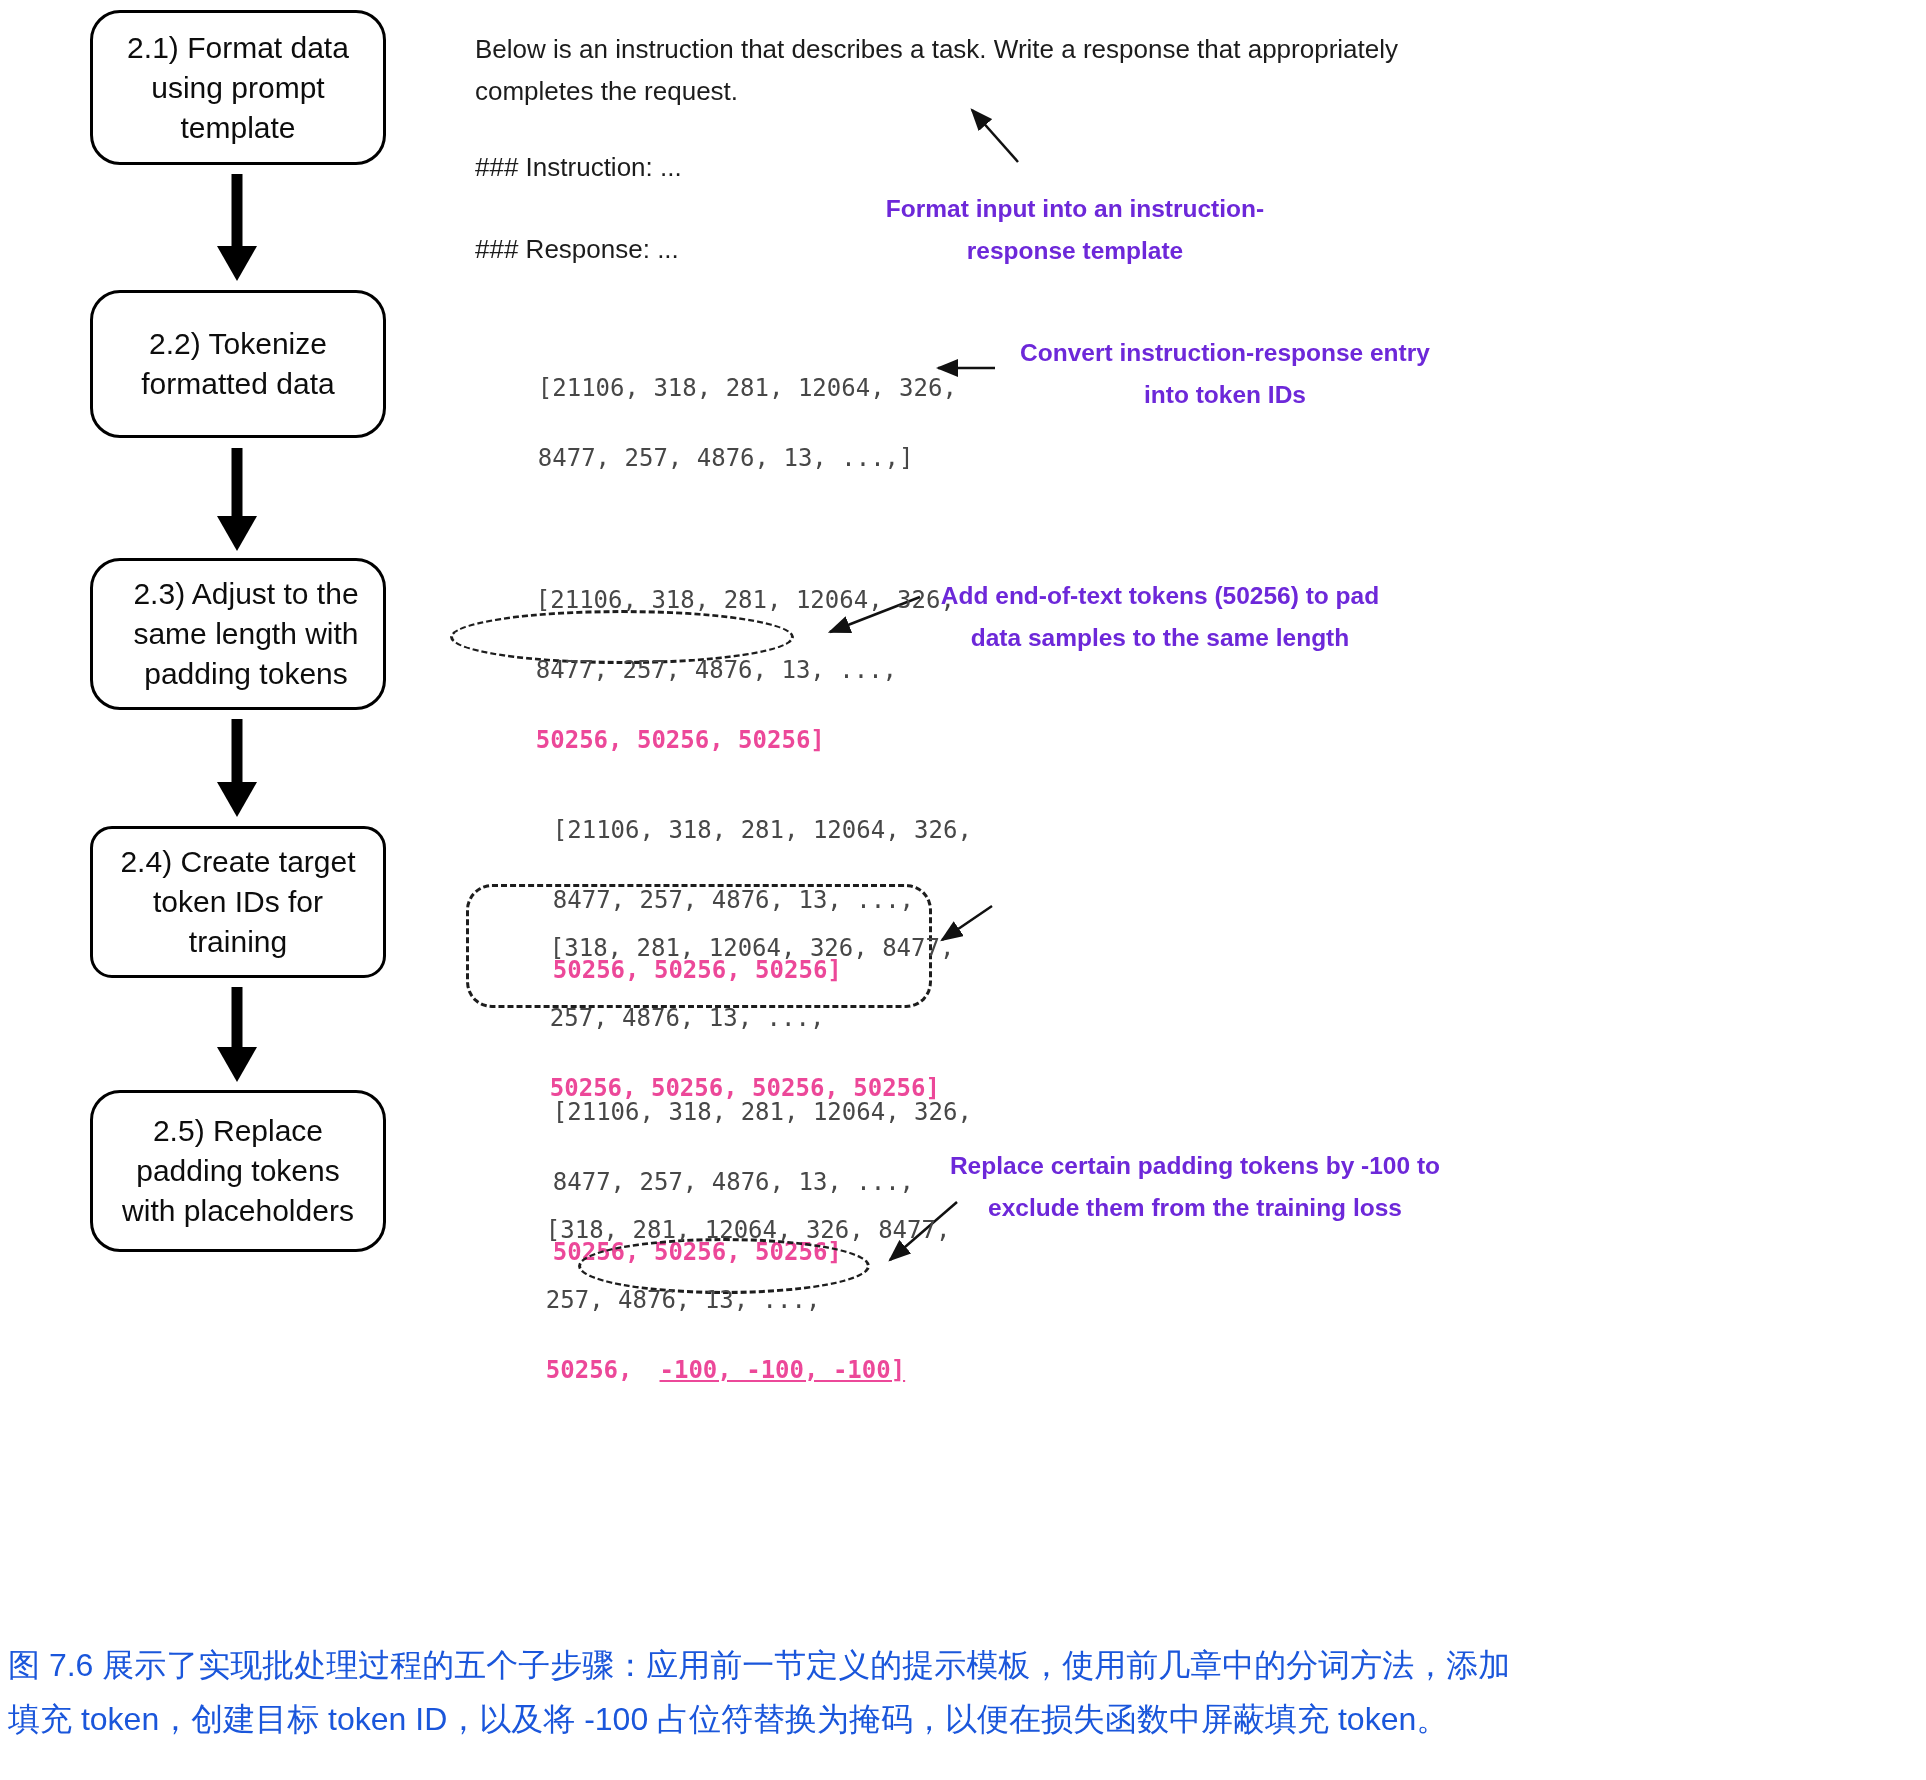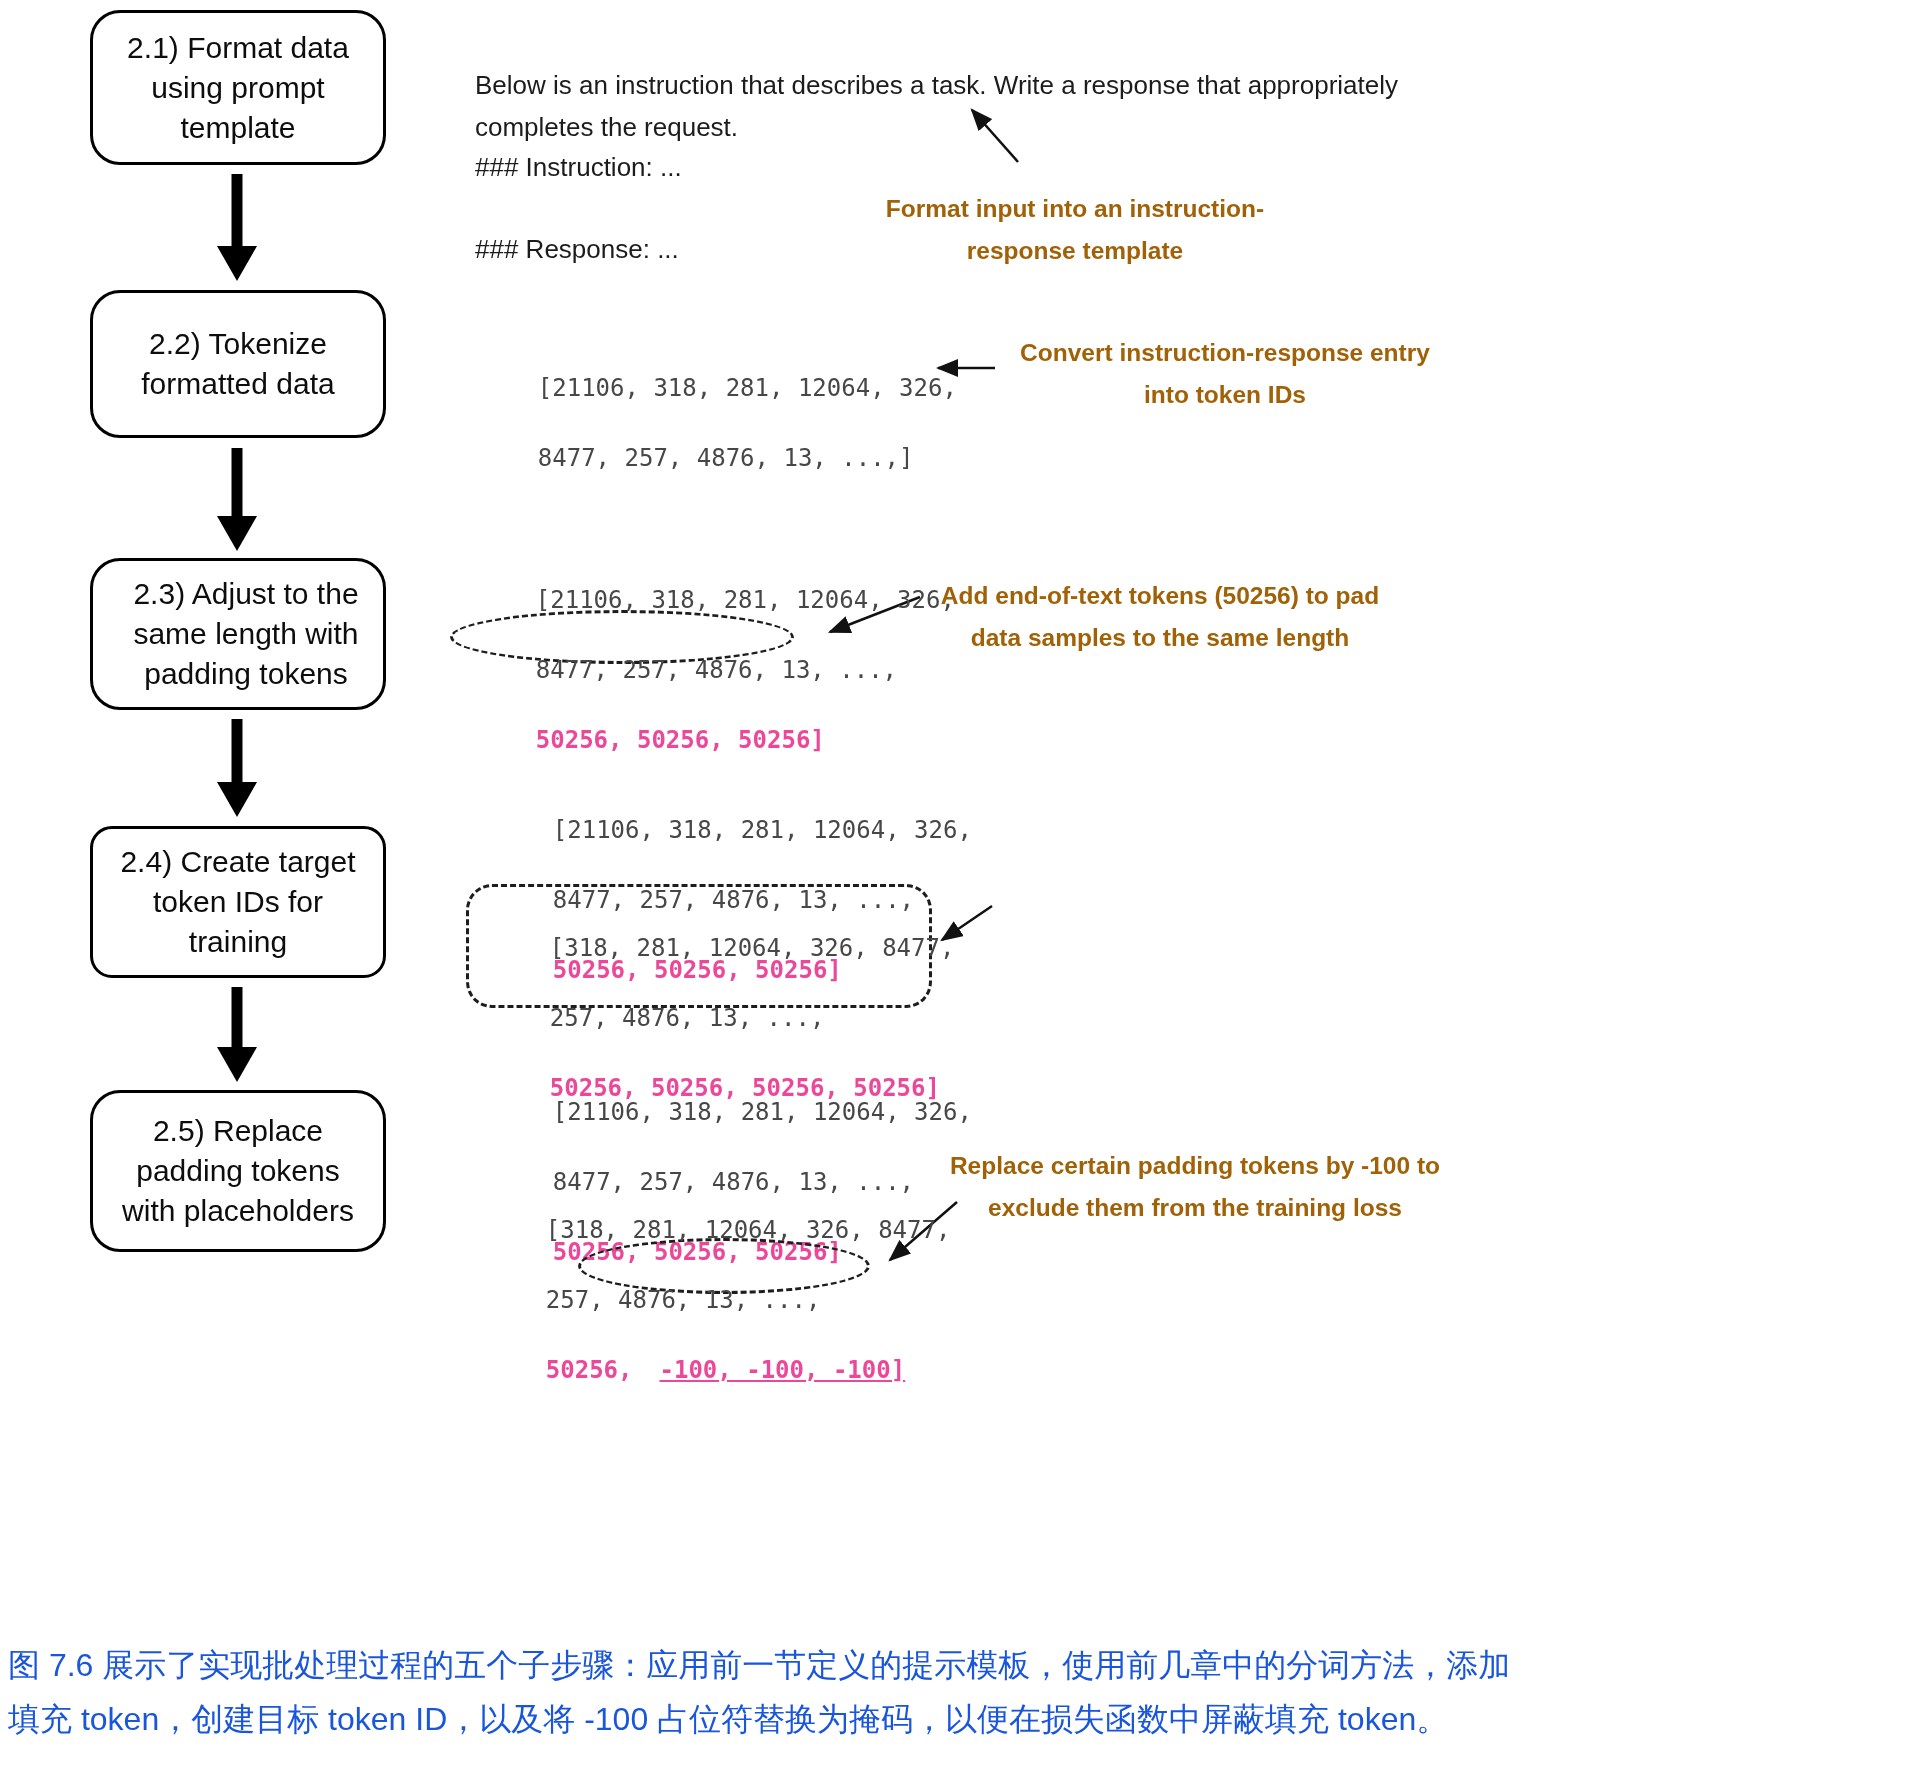--- a/index.html
+++ b/index.html
@@ -13,21 +13,21 @@
     border:3.5px solid #000; border-radius:30px; background:#fff;
     display:flex; align-items:center; justify-content:center; text-align:center;
   }
   .flow-box span { white-space:pre-line; font-size:30px; line-height:40px; color:#0d0d0d; }
 
   .body-text { position:absolute; font-size:26px; line-height:42px; color:#1c1c1c; white-space:pre-line; }
 
   .mono { position:absolute; font-family:"DejaVu Sans Mono", monospace; font-size:24px; line-height:35px; color:#474747; white-space:pre; }
   .mono .b { font-weight:bold; color:#ec4899; }
 
-  .ann { position:absolute; font-weight:bold; font-size:24.5px; line-height:42px; color:#a16207; text-align:center; white-space:pre-line; }
+  .ann { position:absolute; font-weight:bold; font-size:24.5px; line-height:42px; color:#6d28d9; text-align:center; white-space:pre-line; }
 
   .dashed-oval { position:absolute; border:3px dashed #1d1d1d; border-radius:50%; background:transparent; }
   .dashed-rect { position:absolute; border:3px dashed #1d1d1d; border-radius:26px; background:transparent; }
 
   .caption { position:absolute; left:8px; top:1638px; width:1908px; font-size:32px; line-height:54px; white-space:pre-line; }
 </style>
 </head>
 <body>
 
 <div class="canvas">
@@ -81,21 +81,21 @@
     <span>2.4) Create target
 token IDs for
 training</span>
   </div>
   <div class="flow-box" style="top:1090px; height:162px;">
     <span>2.5) Replace
 padding tokens
 with placeholders</span>
   </div>
 
-  <div class="body-text" style="left:475px; top:28px; width:1000px;margin-top:36px;">Below is an instruction that describes a task. Write a response that appropriately
+  <div class="body-text" style="left:475px; top:28px; width:1000px;">Below is an instruction that describes a task. Write a response that appropriately
 completes the request.</div>
   <div class="body-text" style="left:475px; top:146px;">### Instruction: ...</div>
   <div class="body-text" style="left:475px; top:228px;">### Response: ...</div>
 
   <div class="mono" style="left:480px; top:336px;">
     <span>[21106, 318, 281, 12064, 326,</span><br>
     <span>8477, 257, 4876, 13, ...,]</span>
   </div>
 
   <div class="dashed-oval" style="left:450px; top:610px; width:344px; height:54px;"></div>

